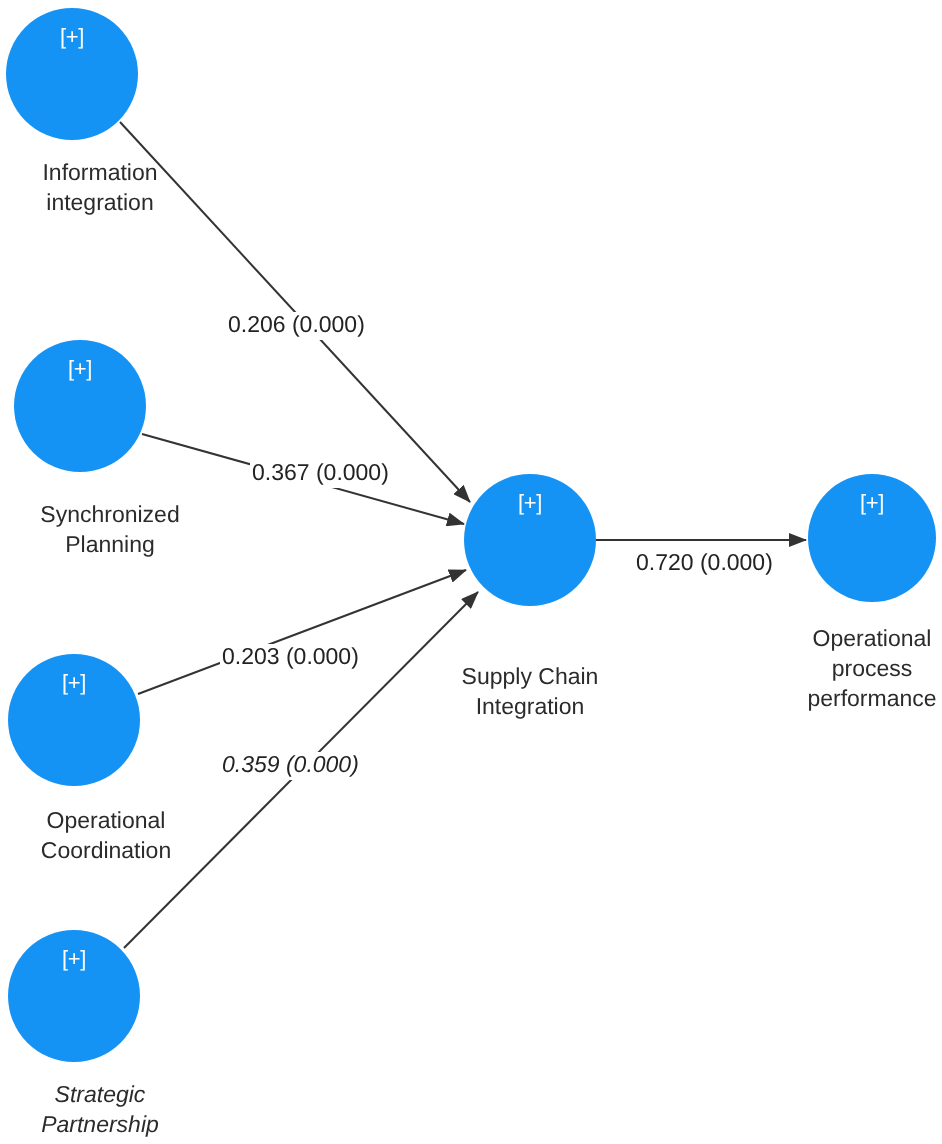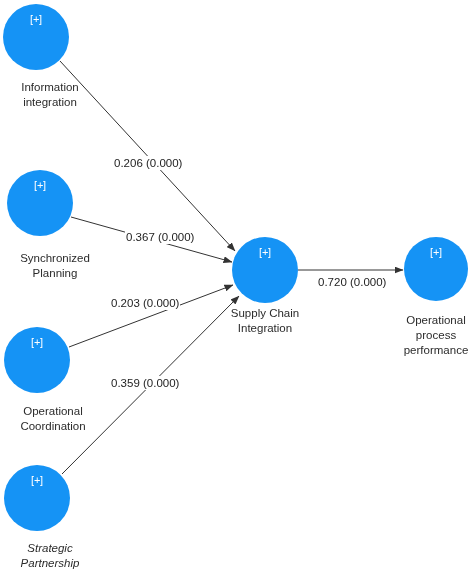--- a/index.html
+++ b/index.html
@@ -102,30 +102,30 @@
       <div class="node-caption" style="left: 0px; top: 404px; width: 106px;">Operational
 Coordination</div>
       <div class="node" style="left: 4px; top: 465px; width: 66px; height: 66px; background: rgb(21, 147, 245);">
         <span class="node-sign" style="top: 9px;">[+]</span>
       </div>
       <div class="node-caption" style="left: 0px; top: 541px; width: 100px; font-style: italic;">Strategic
 Partnership</div>
       <div class="node" style="left: 232px; top: 237px; width: 66px; height: 66px; background: rgb(21, 147, 245);">
         <span class="node-sign" style="top: 9px;">[+]</span>
       </div>
-      <div class="node-caption" style="left: 211px; top: 306px; width: 108px;">Supply Chain
+      <div class="node-caption" style="left: 211px; top: 332px; width: 108px;">Supply Chain
 Integration</div>
       <div class="node" style="left: 404px; top: 237px; width: 64px; height: 64px; background: rgb(21, 147, 245);">
         <span class="node-sign" style="top: 9px;">[+]</span>
       </div>
       <div class="node-caption" style="left: 385px; top: 313px; width: 102px;">Operational
 process
 performance</div>
     </div>
   <div id="label-layer">
       <div class="edge-label" style="left: 113px; top: 156px;">0.206 (0.000)</div>
       <div class="edge-label" style="left: 113px; top: 230px; margin-left: 12px;">0.367 (0.000)</div>
-      <div class="edge-label" style="left: 110px; top: 296px;">0.203 (0.000)</div>
-      <div class="edge-label" style="left: 110px; top: 376px;">0.359 (0.000)</div>
+      <div class="edge-label" style="left: 110px; top: 322px;">0.203 (0.000)</div>
+      <div class="edge-label" style="left: 110px; top: 376px; font-style: italic;">0.359 (0.000)</div>
       <div class="edge-label" style="left: 317px; top: 275px;">0.720 (0.000)</div>
     </div>
 
 </div>
 
 </body></html>

